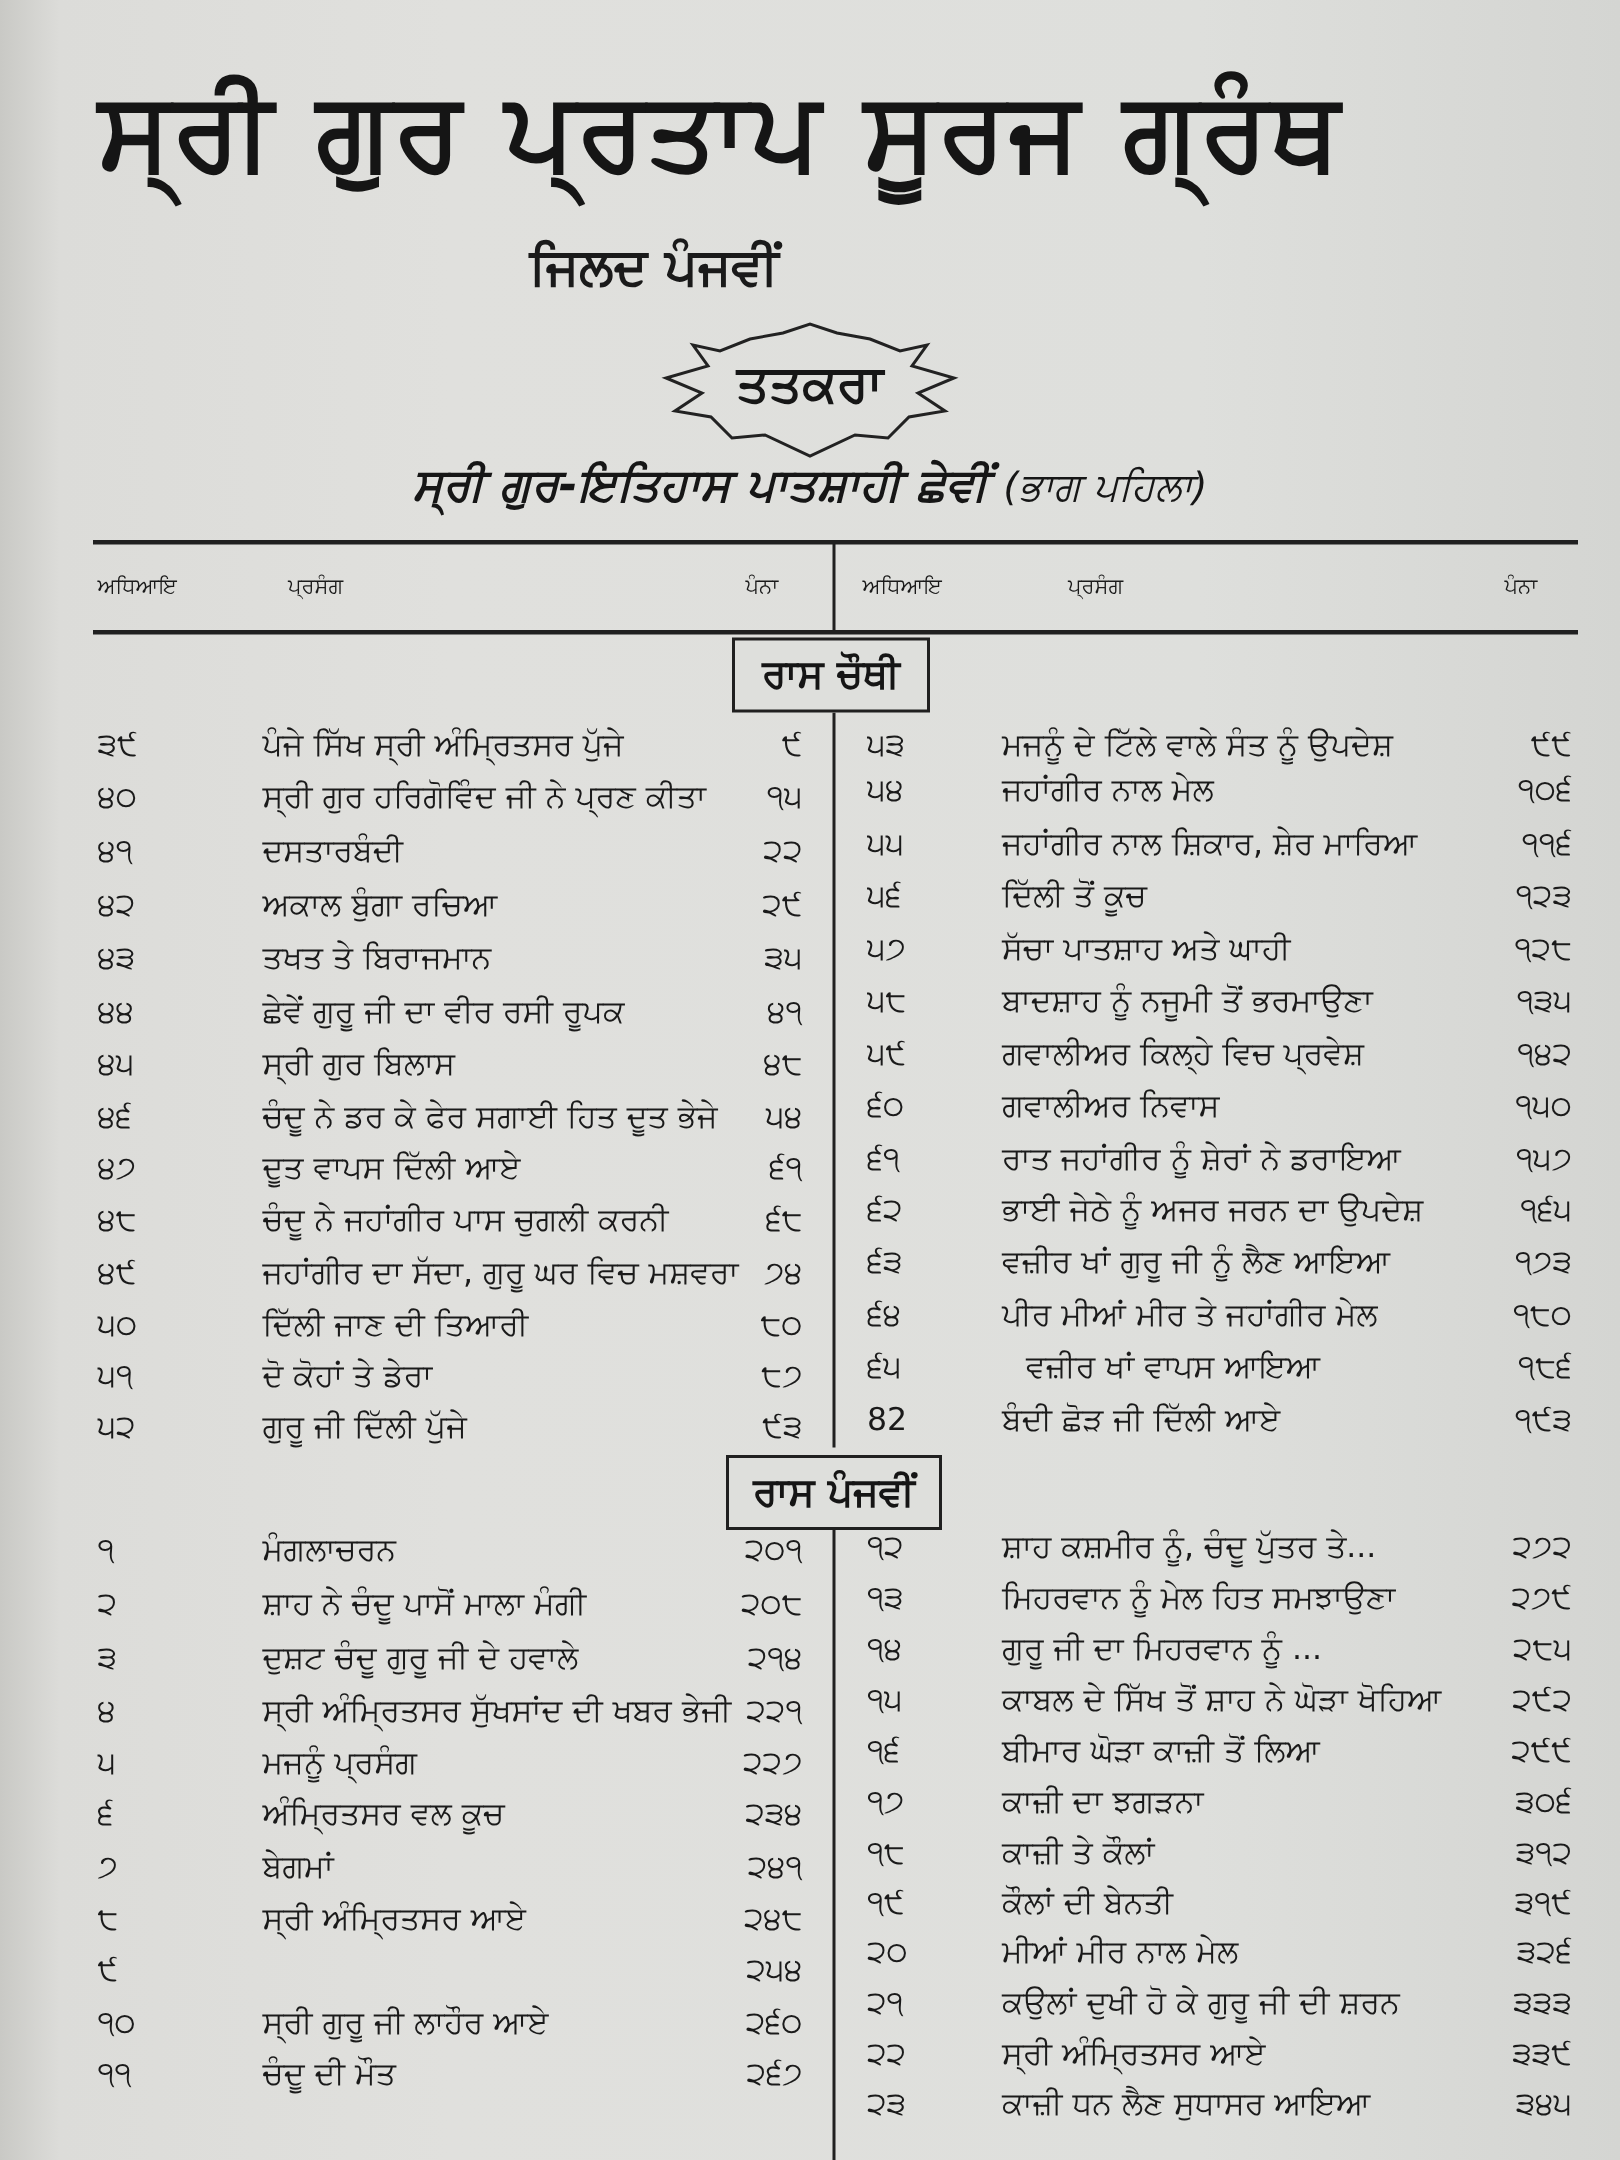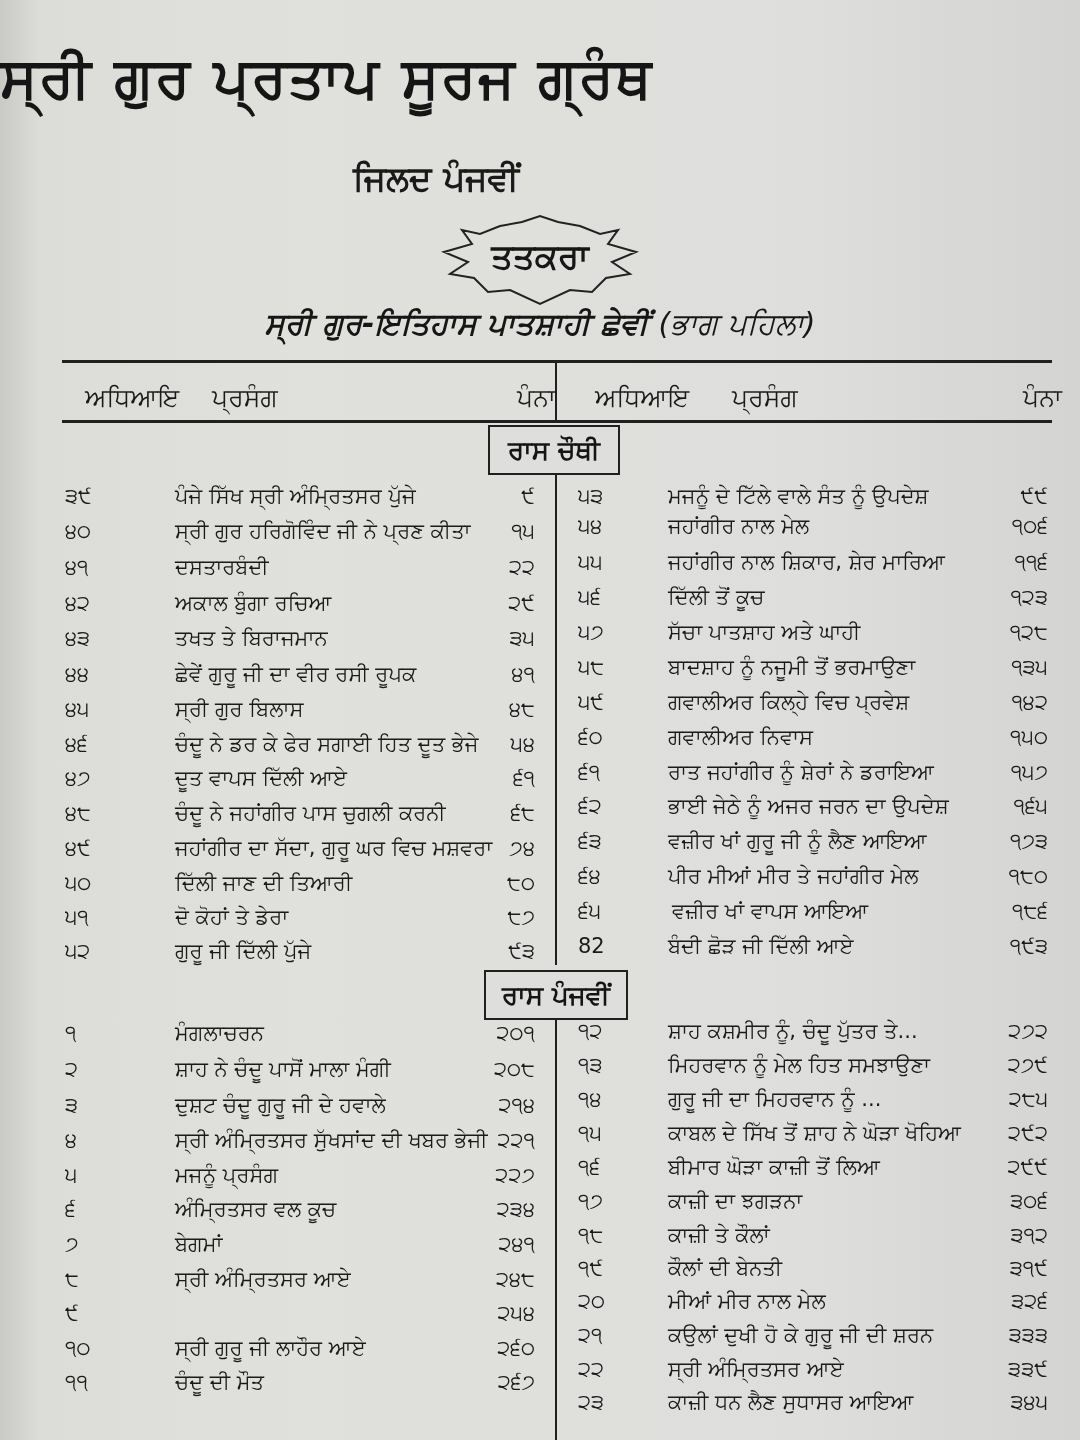--- a/index.html
+++ b/index.html
@@ -8,44 +8,44 @@
     background: #d9d9d6;
     font-family: "DejaVu Sans", sans-serif;
     color: #1a1a1a;
     position: relative;
   }
   .page {
     position: absolute; left: 0; top: 0; width: 1080px; height: 1440px;
     background: linear-gradient(90deg, #c9c9c5 0px, #dcdcd9 40px, #e0e0dd 300px, #dedfdc 800px, #d4d5d2 1080px);
   }
   .title {
-    position: absolute; top: 45px; left: 0; width: 895px; text-align: left;
-    font-size: 56px; font-weight: bold; letter-spacing: 2px; color: #151515;
+    position: absolute; top: 45px; left: 0; width: 895px; text-align: right;
+    font-size: 72px; font-weight: bold; letter-spacing: 2px; color: #151515;
   }
   .subtitle {
     position: absolute; top: 158px; left: 0; width: 872px; text-align: center;
     font-size: 34px; font-weight: bold; color: #1a1a1a;
   }
   .badge {
     position: absolute; left: 440px; top: 212px; width: 200px; height: 96px;
   }
   .badge svg { position: absolute; left: 0; top: 0; }
   .badge-label {
     position: absolute; left: 0; top: 24px; width: 200px; text-align: center;
     font-size: 34px; font-weight: bold; color: #161616;
   }
   .section-title {
     position: absolute; top: 306px; left: 0; width: 1080px; text-align: center;
     font-size: 30px; font-weight: bold; font-style: italic; color: #161616;
   }
-  .section-title .note { font-size: 30px; font-weight: normal; margin-top: 13px; }
+  .section-title .note { font-size: 26px; font-weight: normal; margin-top: 13px; }
   .hrule { position: absolute; height: 3px; background: #202020; }
   .vrule { position: absolute; width: 2px; background: #202020; }
   .colhead {
-    position: absolute; top: 383px; font-size: 25px; color: #1a1a1a; margin-left: 20px;
+    position: absolute; top: 383px; font-size: 14px; color: #1a1a1a;
   }
   .part-box {
     position: absolute; border: 2px solid #202020; background: #dedfdc;
     font-size: 26px; font-weight: bold; text-align: center; color: #151515;
   }
   .row {
     position: absolute; height: 34px; line-height: 34px; font-size: 21px; color: #1a1a1a;
   }
   .row .num { position: absolute; left: 0; width: 60px; }
   .row .topic { position: absolute; left: 110px; white-space: nowrap; }
@@ -216,21 +216,21 @@
         <span class="topic" style="left:90px;">ਵਜ਼ੀਰ ਖਾਂ ਗੁਰੂ ਜੀ ਨੂੰ ਲੈਣ ਆਇਆ</span>
         <span class="pg">੧੭੩</span>
       </div>
     <div class="row" style="left:578px; top:859px; width:470px;">
         <span class="num">੬੪</span>
         <span class="topic" style="left:90px;">ਪੀਰ ਮੀਆਂ ਮੀਰ ਤੇ ਜਹਾਂਗੀਰ ਮੇਲ</span>
         <span class="pg">੧੮੦</span>
       </div>
     <div class="row" style="left:578px; top:894px; width:470px;">
         <span class="num">੬੫</span>
-        <span class="topic" style="left:94px;">ਵਜ਼ੀਰ ਖਾਂ ਵਾਪਸ ਆਇਆ</span>
+        <span class="topic" style="left:106px;">ਵਜ਼ੀਰ ਖਾਂ ਵਾਪਸ ਆਇਆ</span>
         <span class="pg">੧੮੬</span>
       </div>
     <div class="row" style="left:578px; top:929px; width:470px;">
         <span class="num">82</span>
         <span class="topic" style="left:90px;">ਬੰਦੀ ਛੋੜ ਜੀ ਦਿੱਲੀ ਆਏ</span>
         <span class="pg">੧੯੩</span>
       </div>
   </div>
 
   <div>

